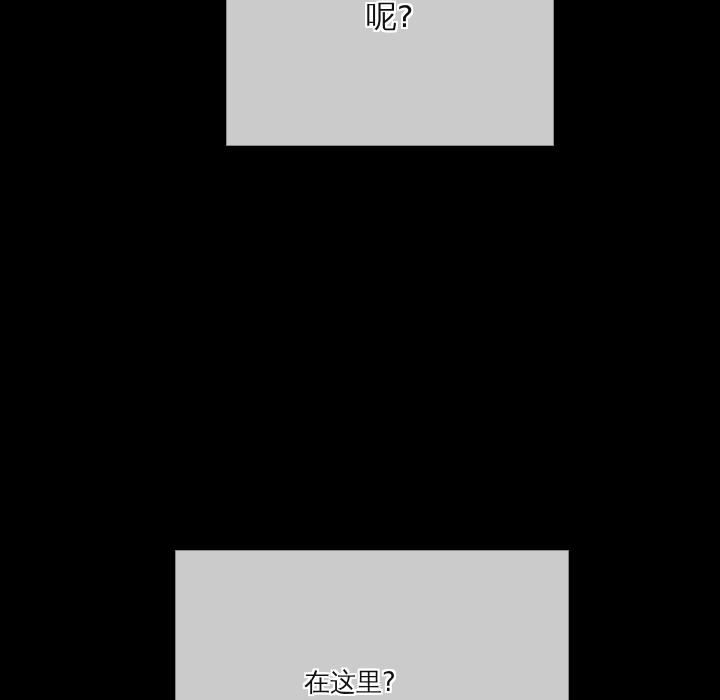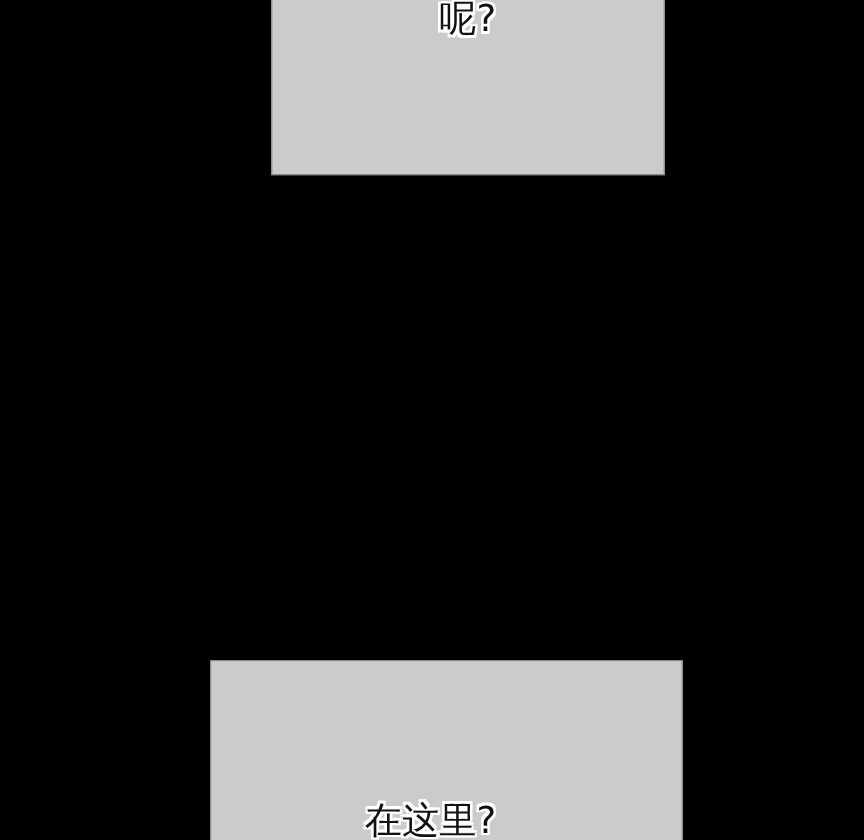--- a/index.html
+++ b/index.html
@@ -14,21 +14,21 @@
     }
     #panel-top { left: 226px; top: -2px; width: 328px; height: 148px; }
     #panel-bottom { left: 175px; top: 550px; width: 394px; height: 160px; }
     .bubble-text {
       position: absolute; color: #111;
       text-shadow: -2px -2px 0 #fff, 2px -2px 0 #fff, -2px 2px 0 #fff, 2px 2px 0 #fff,
                    0 -2px 0 #fff, 0 2px 0 #fff, -2px 0 0 #fff, 2px 0 0 #fff;
       white-space: nowrap; line-height: 1;
     }
     #text-top { left: 366px; top: 1px; font-size: 31px; }
-    #text-bottom { left: 304px; top: 669px; font-size: 31px; }
+    #text-bottom { left: 304px; top: 669px; font-size: 26px; }
   </style>
 </head>
 <body>
 
 <div class="panel" id="panel-top"></div>
 <div class="bubble-text" id="text-top">呢?</div>
 
 <div class="panel" id="panel-bottom"></div>
 <div class="bubble-text" id="text-bottom">在这里?</div>
 

